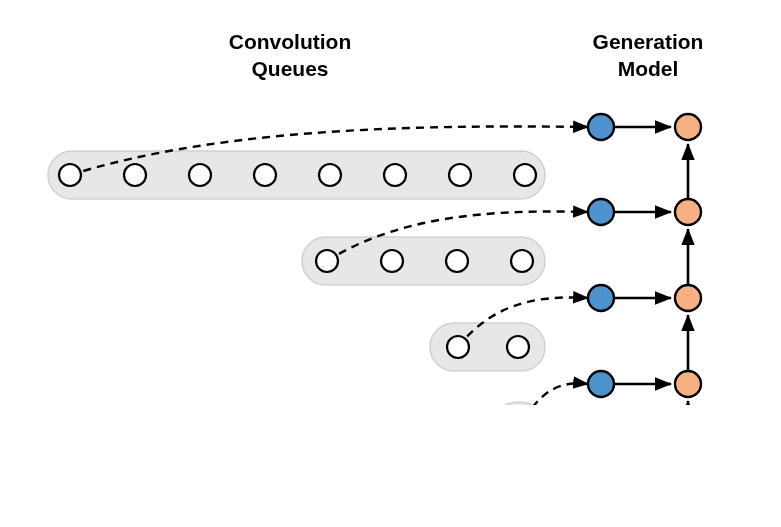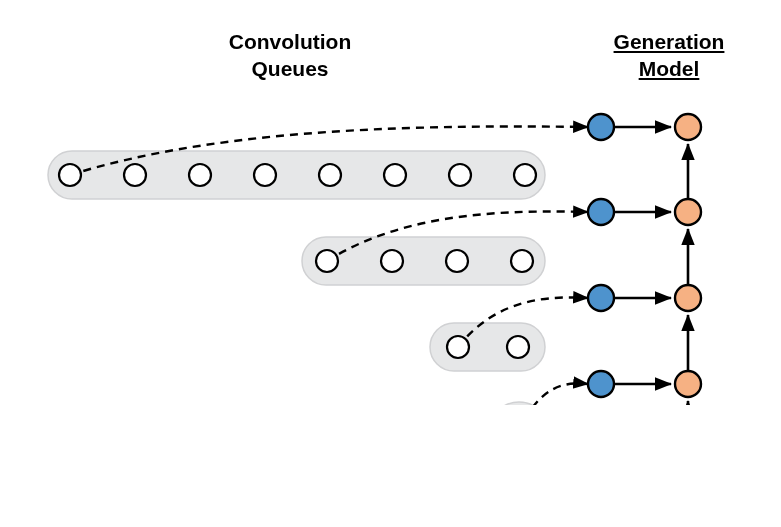--- a/index.html
+++ b/index.html
@@ -26,24 +26,23 @@
     color: #000000;
     letter-spacing: 0px;
     white-space: pre-line;
   }
   #title-convolution-queues {
     left: 180px;
     top: 28px;
     width: 220px;
   }
   #title-generation-model {
-    left: 569px;
+    left: 548px;
     top: 28px;
     width: 200px;
-    text-decoration: underline;
   }
   svg#diagram {
     position: absolute;
     left: 0;
     top: 0;
     width: 781px;
     height: 527px;
   }
 </style>
 </head>

